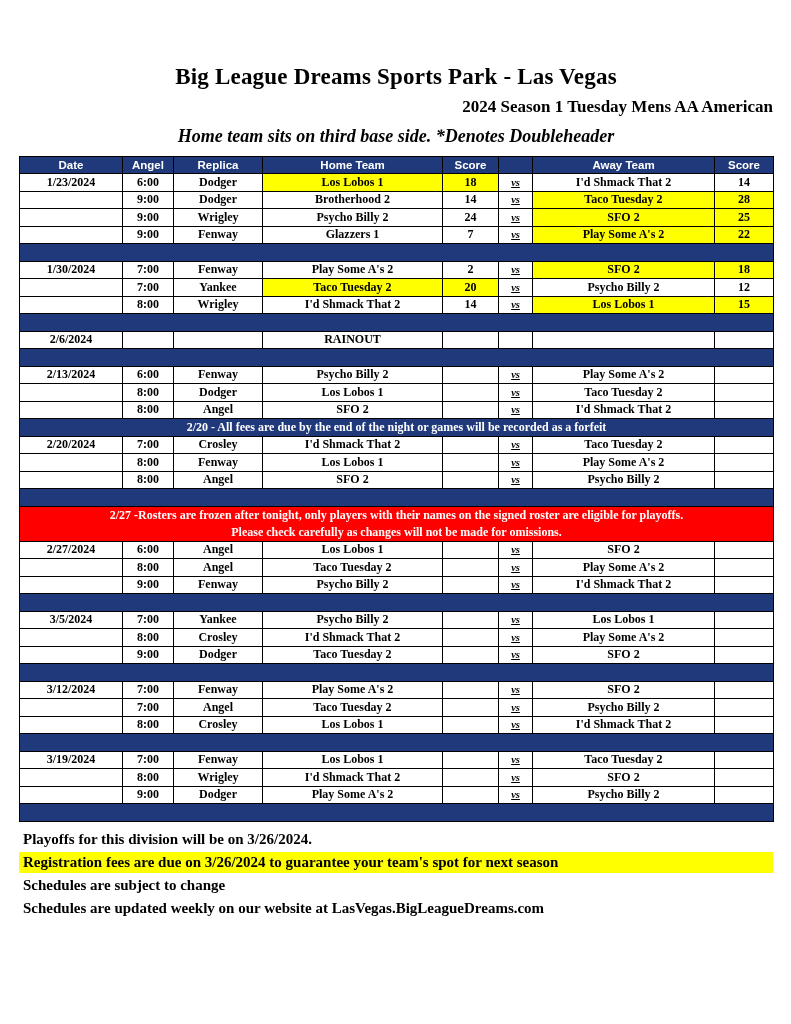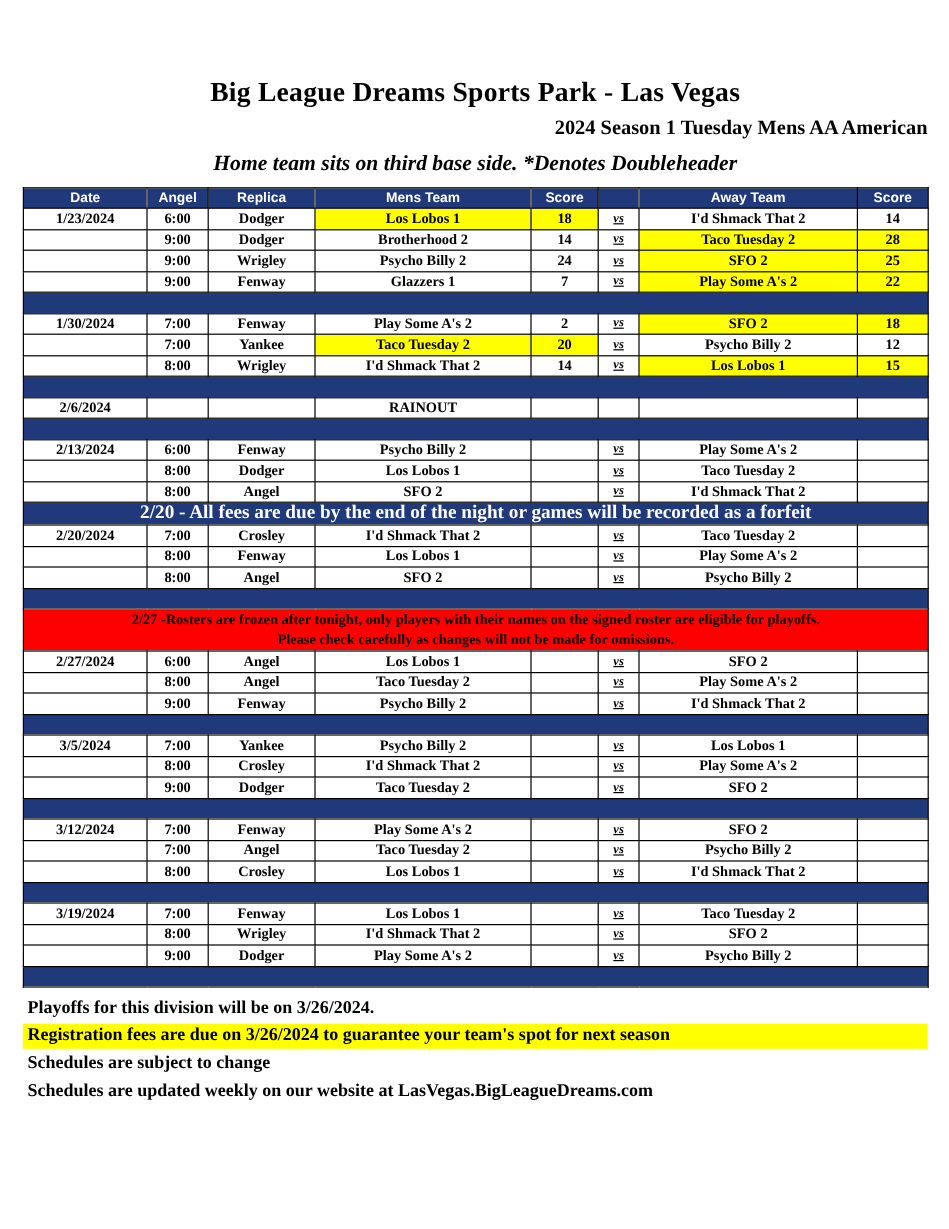--- a/index.html
+++ b/index.html
@@ -68,25 +68,25 @@
     font-size: 11.5px;
     font-weight: bold;
     height: 17px;
   }
   tr.sep td {
     background: var(--navy);
   }
   tr.notice td {
     background: var(--navy);
     color: #fff;
-    font-size: 16px;
+    font-size: 12px;
   }
   tr.notice-red td {
     background: var(--alert);
-    color: #000000;
+    color: #ffffff;
     font-size: 12px;
     height: 35px;
     white-space: normal;
     line-height: 17px;
     padding: 0;
   }
   td.hl { background: var(--highlight); }
   td.vs {
     font-style: italic;
     font-size: 10.5px;
@@ -125,21 +125,21 @@
       <col style="width:56px">
       <col style="width:34px">
       <col style="width:182px">
       <col style="width:59px">
     </colgroup>
     <thead>
       <tr>
         <th>Date</th>
         <th>Angel</th>
         <th>Replica</th>
-        <th>Mens Team</th>
+        <th>Home Team</th>
         <th>Score</th>
         <th></th>
         <th>Away Team</th>
         <th>Score</th>
       </tr>
     </thead>
     <tbody>
         <tr class="game">
           <td>1/23/2024</td>
           <td>6:00</td>

